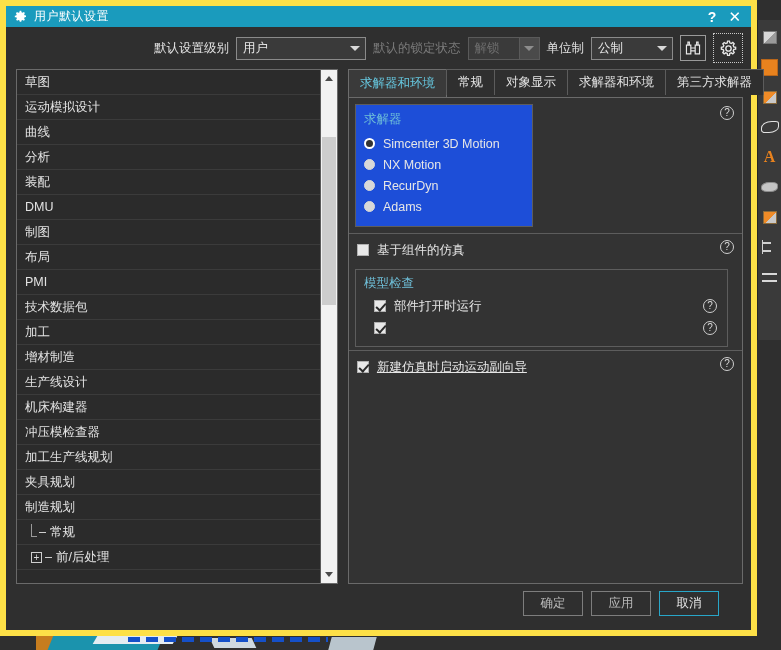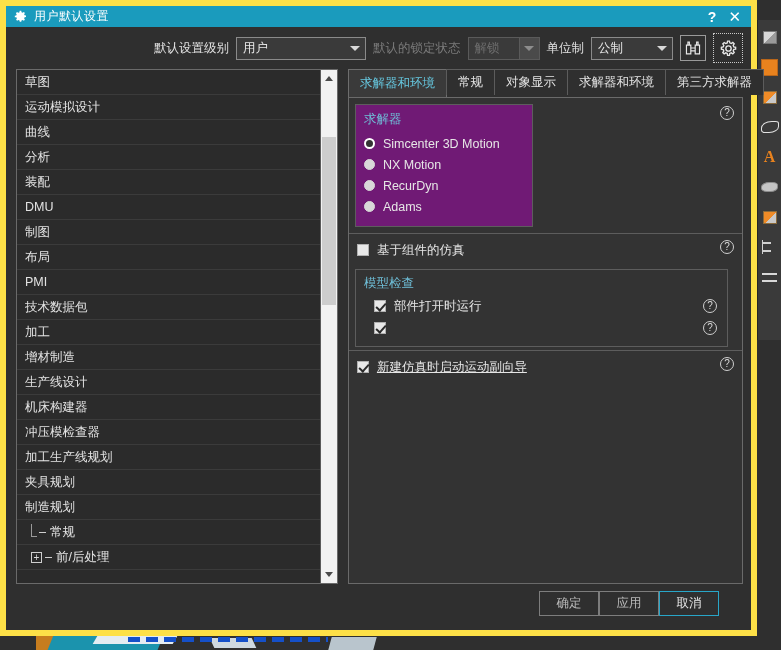--- a/index.html
+++ b/index.html
@@ -139,21 +139,21 @@
     flex: 1 1 auto; border: 1px solid #6a6a6a; background: #333333;
     display: flex; flex-direction: column; min-height: 0;
   }
 
   .group {
     border-bottom: 1px solid #5d5d5d; position: relative; padding: 6px 0 6px 0;
   }
   .group.noborder { border-bottom: none; }
   .solver-box {
     margin: 6px 0 6px 6px; width: 178px; border: 1px solid #5d5d5d;
-    background: #701a75; padding: 6px 8px 9px 8px;
+    background: #1d4ed8; padding: 6px 8px 9px 8px;
   }
   .grp-title { color: #6fbfd8; font-size: 12.5px; margin-bottom: 5px; }
   .radio-row { display: flex; align-items: center; height: 21px; color: #e6e6e6; font-size: 12.5px; }
   .radio {
     width: 11px; height: 11px; border-radius: 50%; margin-right: 8px; flex: 0 0 auto;
     background: #d8d8d8; border: 1px solid #d8d8d8;
   }
   .radio.checked { background: #333333; border: 2.2px solid #ffffff; }
 
   .help-ico {
@@ -172,21 +172,21 @@
     border: solid #2a2a2a; border-width: 0 2px 2px 0; transform: rotate(42deg);
   }
   .subbox {
     margin: 3px 14px 3px 6px; border: 1px solid #5d5d5d; padding: 5px 8px 7px 8px; position: relative;
   }
   .sub-title { color: #6fbfd8; font-size: 12.5px; margin-bottom: 3px; }
 
   
   .footer {
     height: 46px; display: flex; align-items: center; justify-content: flex-end;
-    padding: 0 32px 8px 0; flex: 0 0 auto;
+    gap: 8px; padding: 0 32px 8px 0; flex: 0 0 auto;
   }
   .btn {
     width: 60px; height: 25px; border: 1px solid #7d7d7d; background: #2f2f2f;
     color: #b9b9b9; font-size: 12.5px; display: flex; align-items: center; justify-content: center;
   }
   .btn.focused { border-color: #28a6c8; color: #e9e9e9; }
 </style>
 </head>
 <body>
 

